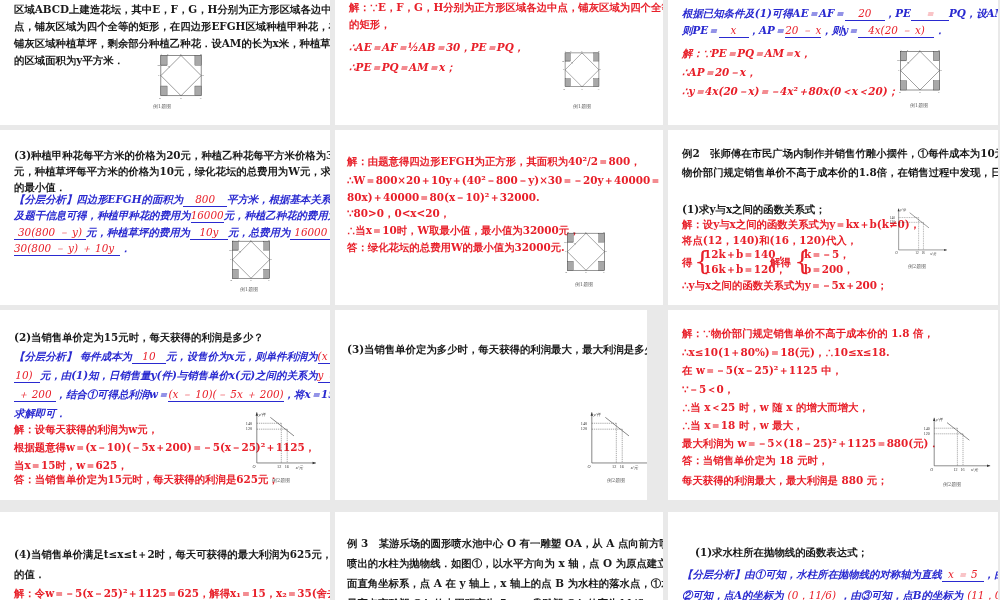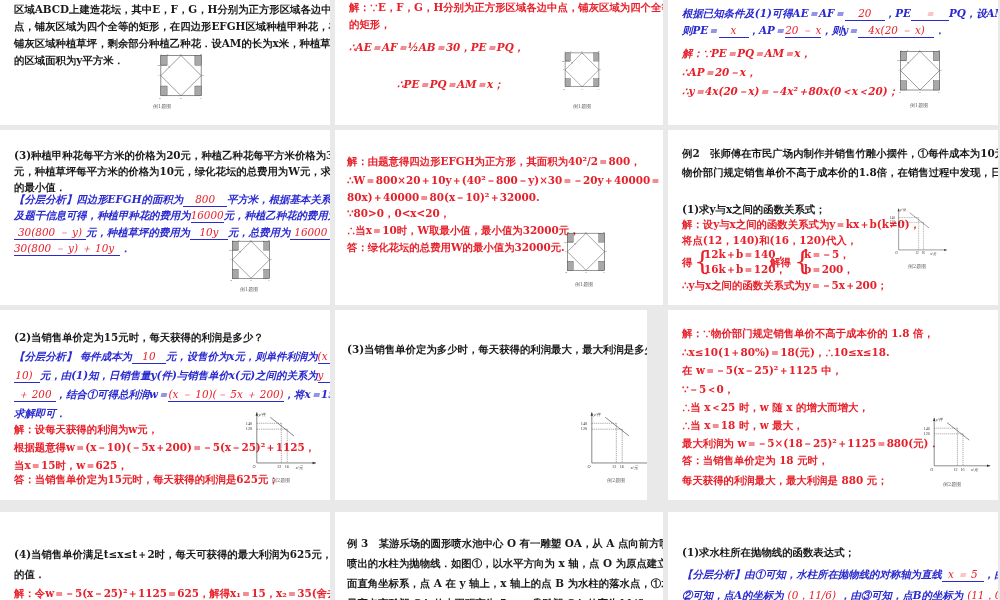--- a/index.html
+++ b/index.html
@@ -76,21 +76,21 @@
   <svg class="fig" style="left:146px;top:52px;" width="70" height="50" viewBox="-5 -4 70 72">
       <use href="#sq-fig"></use>
     </svg>
   <div class="caption" style="left:153px;top:103px;">例1题图</div>
 </div>
 
 <div class="slide" style="left:335px;top:0;width:328px;height:125px;">
   <div class="line red" style="left:14px;top:0px;">解：∵E，F，G，H分别为正方形区域各边中点，铺灰区域为四个全等</div>
   <div class="line red" style="left:14px;top:17px;">的矩形，</div>
   <div class="line red" style="left:14px;top:40px;font-style:italic;">∴AE＝AF＝½AB＝30，PE＝PQ，</div>
-  <div class="line red" style="left:14px;top:77px;font-style:italic;margin-left:48px;">∴PE＝PQ＝AM＝x；</div>
+  <div class="line red" style="left:14px;top:60px;font-style:italic;">∴PE＝PQ＝AM＝x；</div>
   <svg class="fig" style="left:222px;top:50px;" width="50" height="42" viewBox="-5 -4 70 72">
       <use href="#sq-fig"></use>
     </svg>
   <div class="caption" style="left:238px;top:103px;">例1题图</div>
 </div>
 
 <div class="slide" style="left:668px;top:0;width:330px;height:125px;">
   <div class="line blue" style="left:14px;top:6px;">
     <span>根据已知条件及(1)可得AE＝AF＝</span><span class="ans" style="min-width:32px;">20</span><span>，PE</span><span class="ans" style="min-width:30px;">＝</span><span>PQ，设AM为x，</span>
   </div>
@@ -219,20 +219,20 @@
 </div>
 
 <div class="slide" style="left:335px;top:512px;width:328px;height:88px;">
   <div class="line blk" style="left:12px;top:24px;">例 3　某游乐场的圆形喷水池中心 O 有一雕塑 OA，从 A 点向前方喷水，</div>
   <div class="line blk" style="left:12px;top:44px;">喷出的水柱为抛物线．如图①，以水平方向为 x 轴，点 O 为原点建立平</div>
   <div class="line blk" style="left:12px;top:64px;">面直角坐标系，点 A 在 y 轴上，x 轴上的点 B 为水柱的落水点，①水柱</div>
   <div class="line blk" style="left:12px;top:84px;">最高点离雕塑 OA 的水平距离为 5 m，②雕塑 OA 的高为11/6 m，③落水点</div>
 </div>
 
 <div class="slide" style="left:668px;top:512px;width:330px;height:88px;">
-  <div class="line blk" style="left:14px;top:33px;">(1)求水柱所在抛物线的函数表达式；</div>
+  <div class="line blk" style="left:27px;top:33px;">(1)求水柱所在抛物线的函数表达式；</div>
   <div class="line blue" style="left:14px;top:55px;">
     <span>【分层分析】由①可知，水柱所在抛物线的对称轴为直线</span><span class="ans" style="min-width:34px;">x ＝ 5</span><span>，由</span>
   </div>
   <div class="line blue" style="left:14px;top:76px;">
     <span>②可知，点A的坐标为</span><span class="ans" style="min-width:30px;">(0，11/6)</span><span>，由③可知，点B的坐标为</span><span class="ans" style="min-width:30px;">(11，0)</span>
   </div>
 </div>
 
 </body></html>

